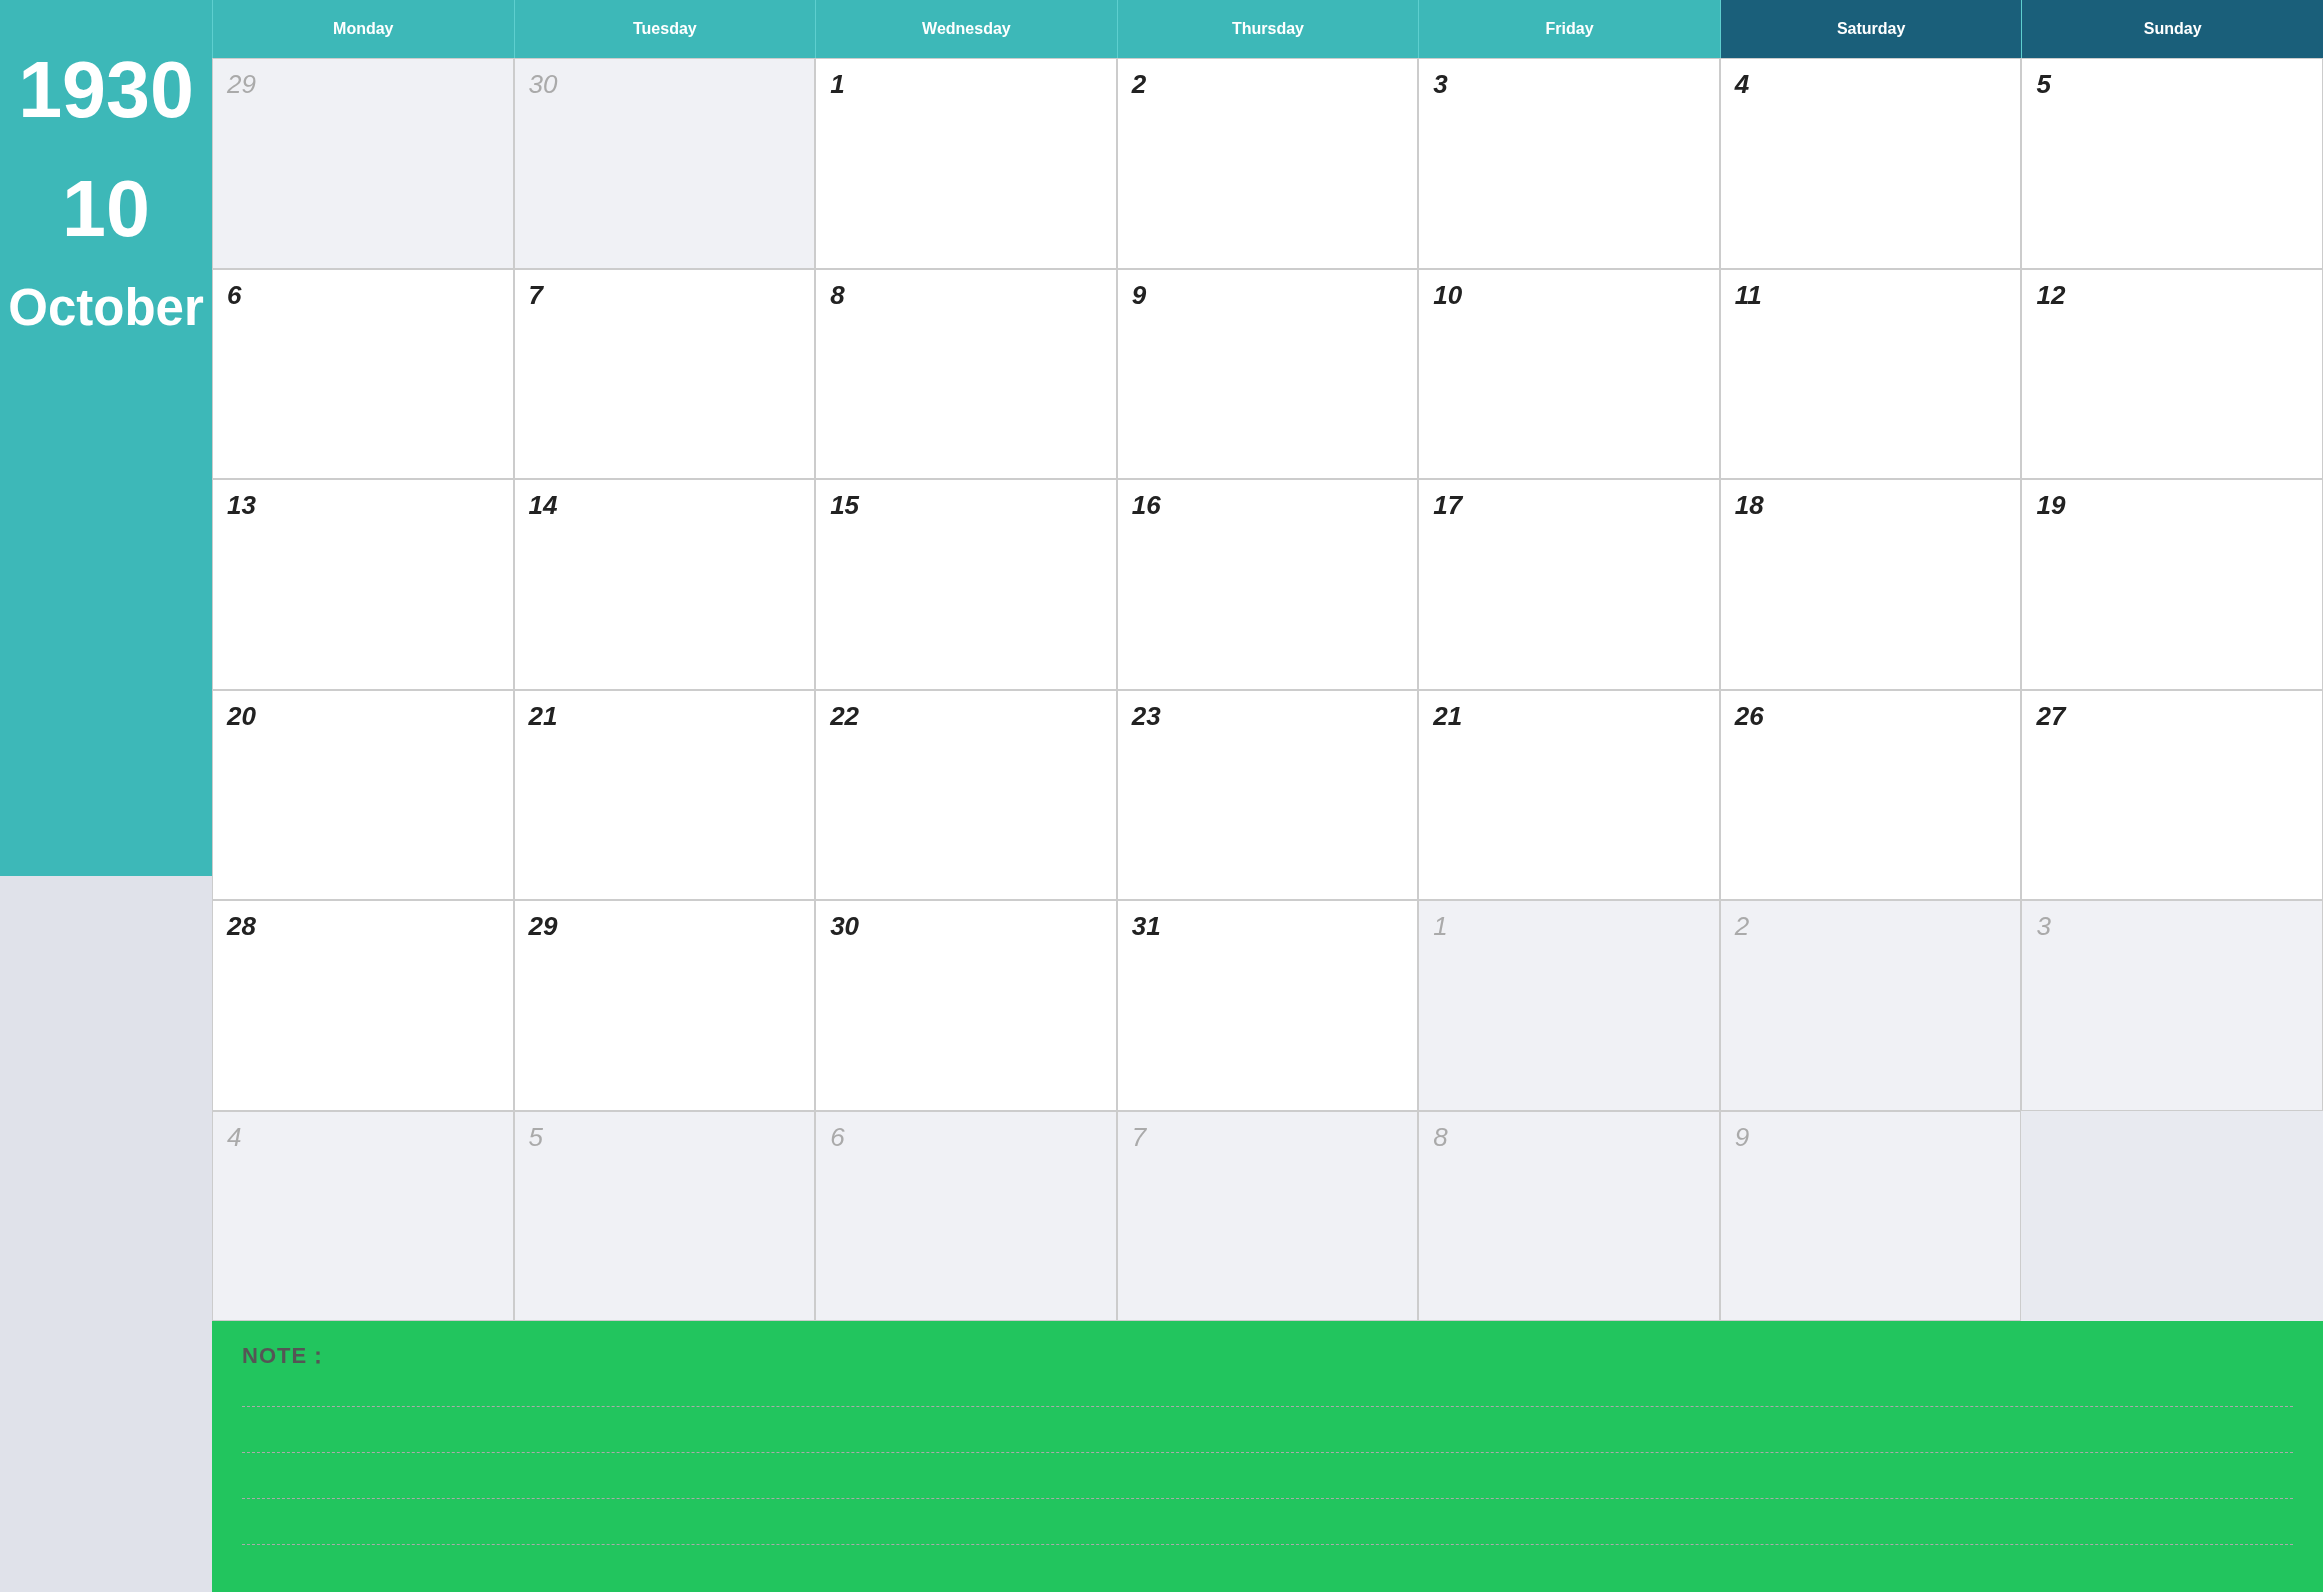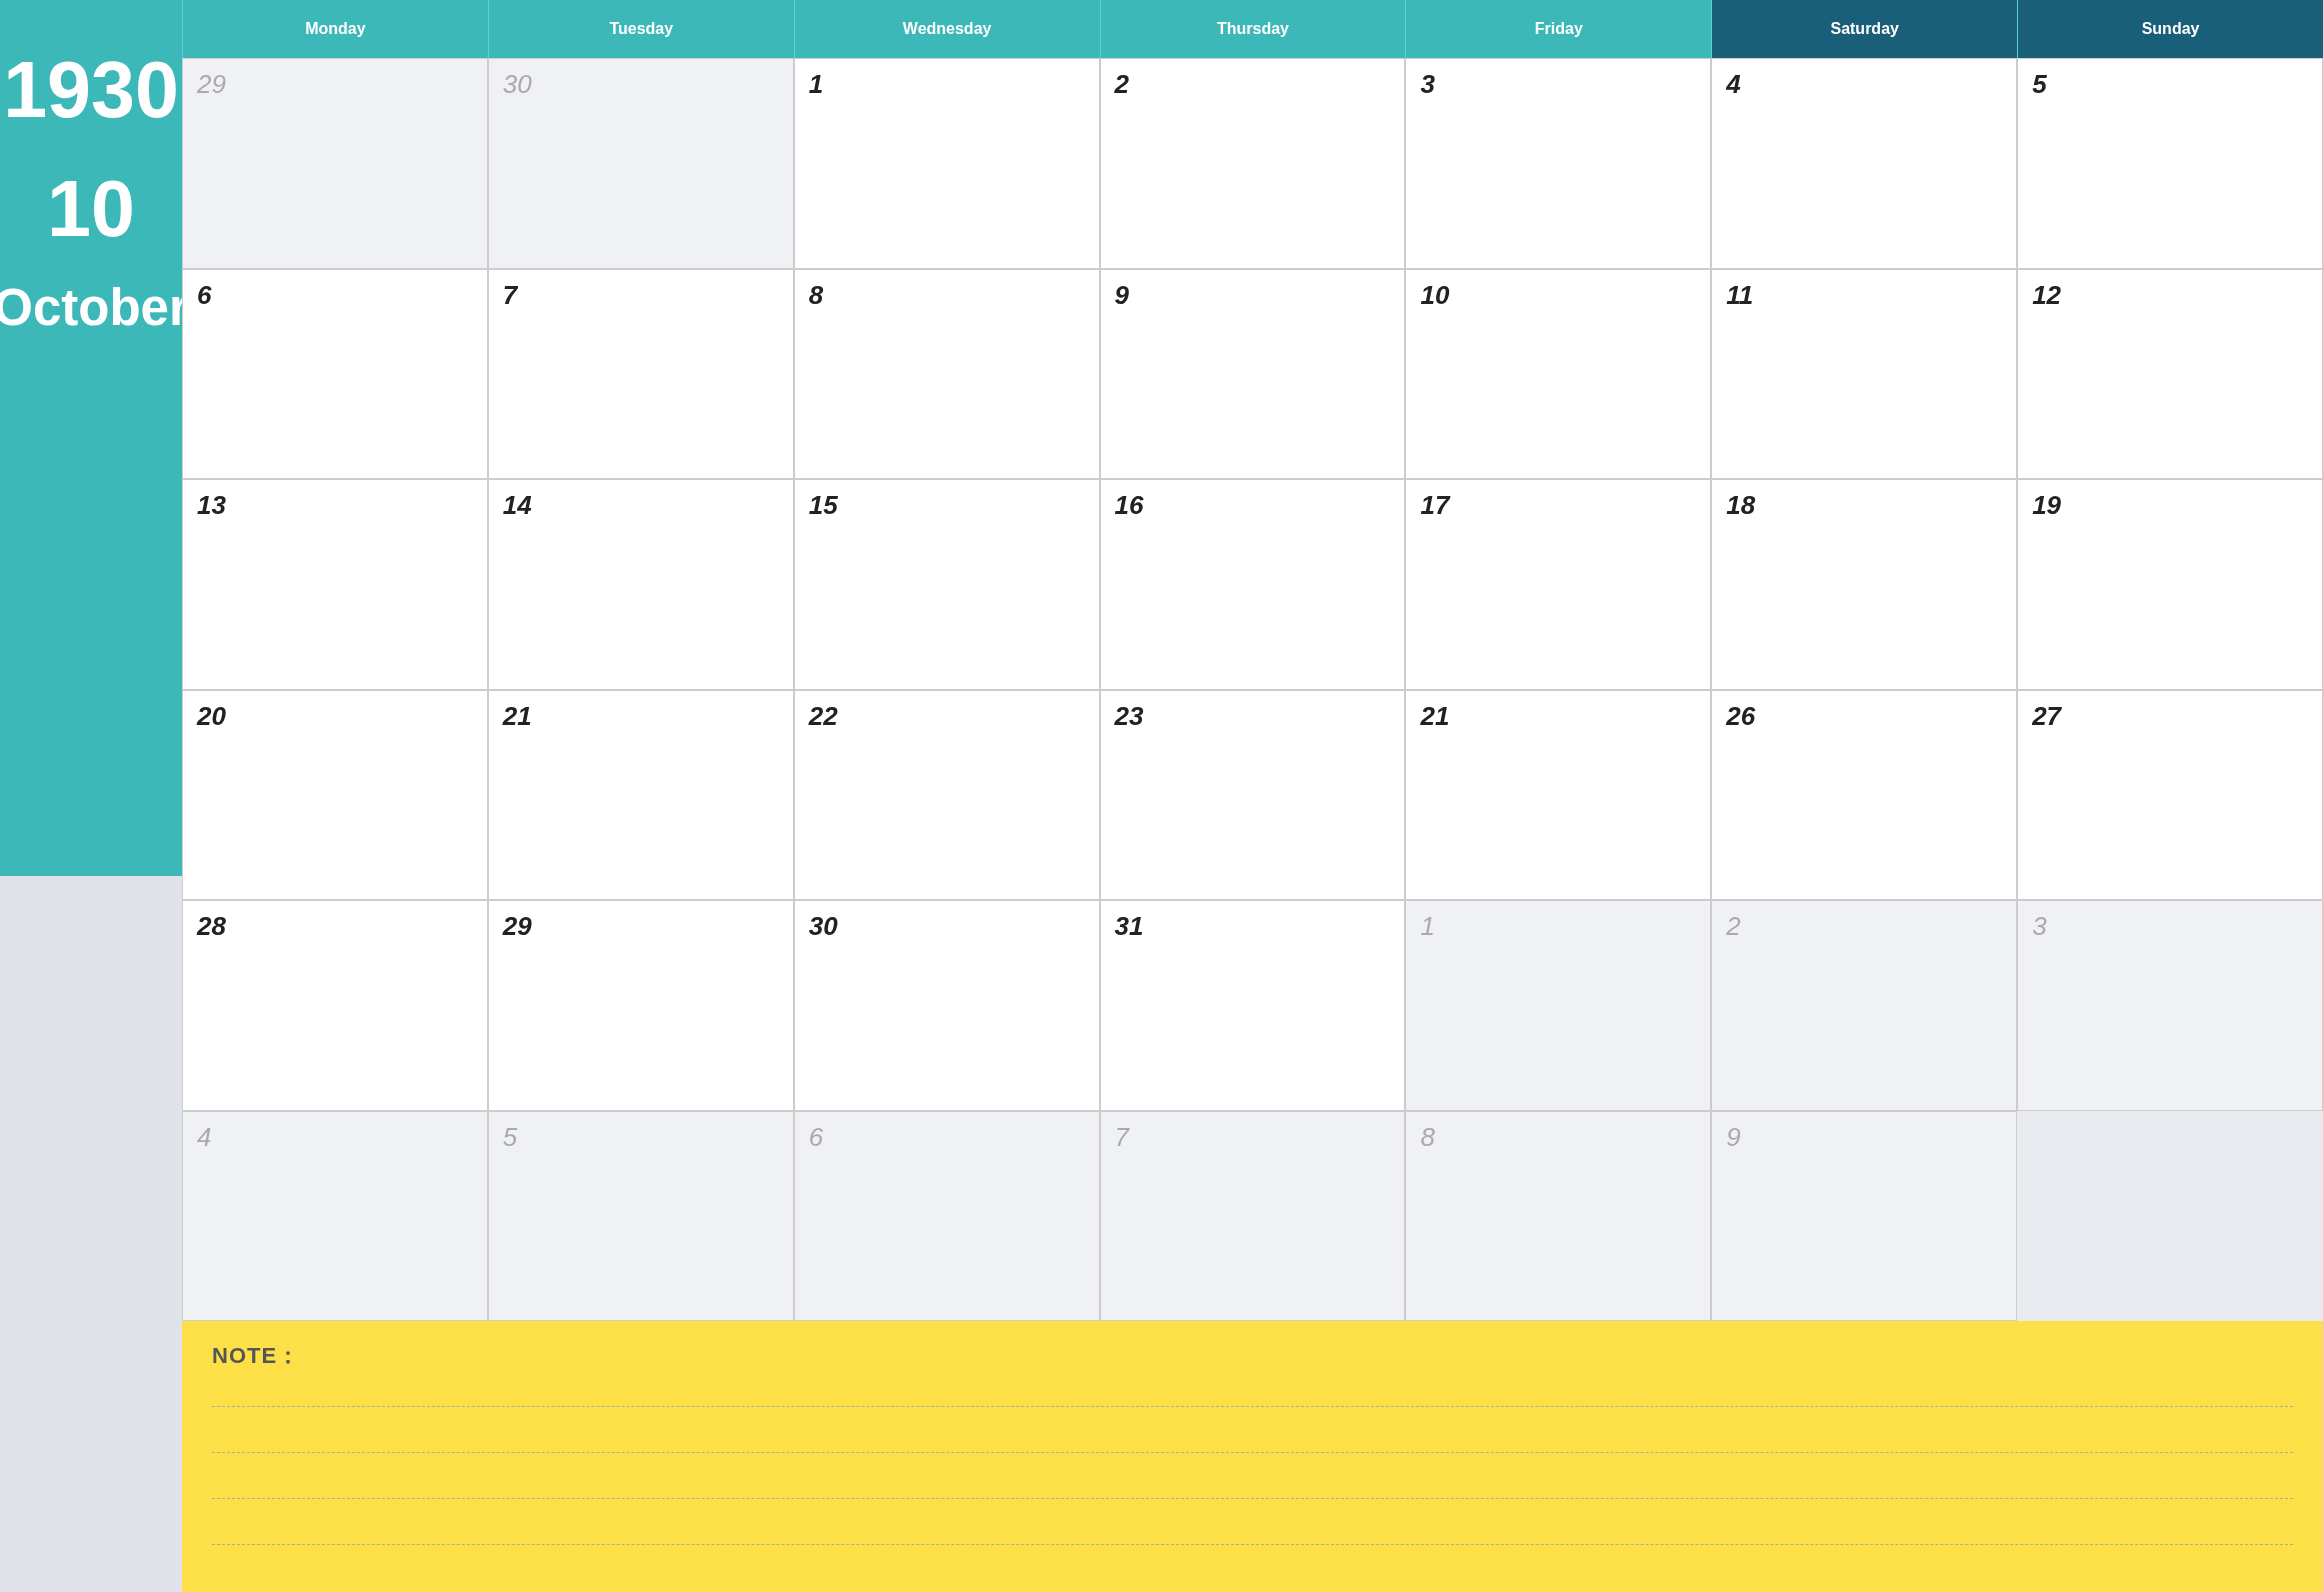--- a/index.html
+++ b/index.html
@@ -19,21 +19,21 @@
 
     .calendar-wrapper {
       width: 2324px;
       min-height: 1593px;
       background: #e8eaf0;
       display: flex;
       flex-direction: row;
     }
 
     .sidebar {
-      width: 182px;
+      width: 212px;
       min-height: 1593px;
       background: linear-gradient(to bottom, #3db8b8 0%, #3db8b8 55%, #e0e2ea 55%, #e0e2ea 100%);
       display: flex;
       flex-direction: column;
       align-items: center;
       justify-content: flex-start;
       padding-top: 30px;
     }
 
     .sidebar-year {
@@ -112,21 +112,21 @@
       color: #222;
     }
 
     .day-cell.other-month .day-num {
       color: #aaa;
       font-weight: normal;
     }
 
     .notes-section {
       padding: 20px 30px 30px 30px;
-      background: #fde047;
+      background: #22c55e;
     }
 
     .note-label {
       font-size: 22px;
       font-weight: bold;
       color: #555;
       margin-bottom: 8px;
       letter-spacing: 1px;
     }
 

